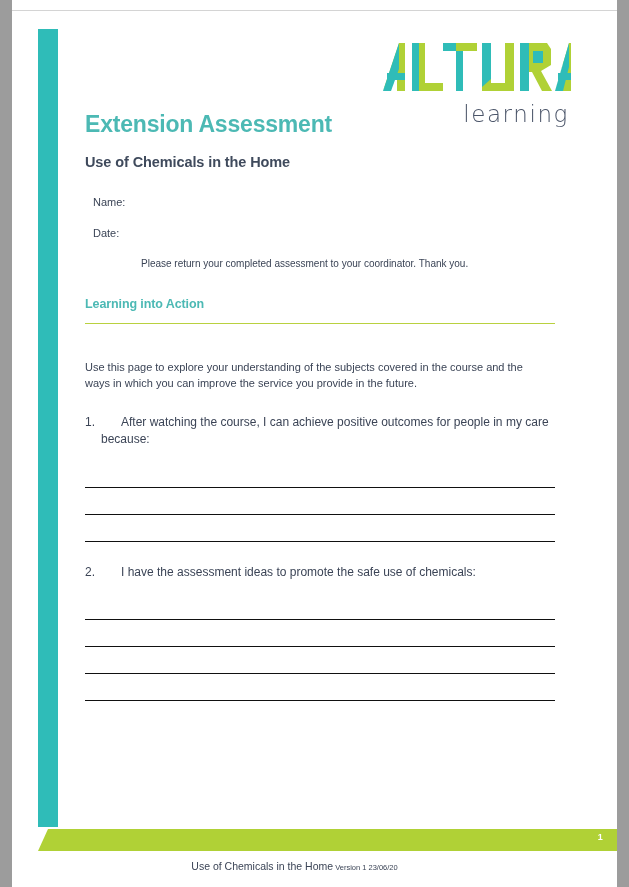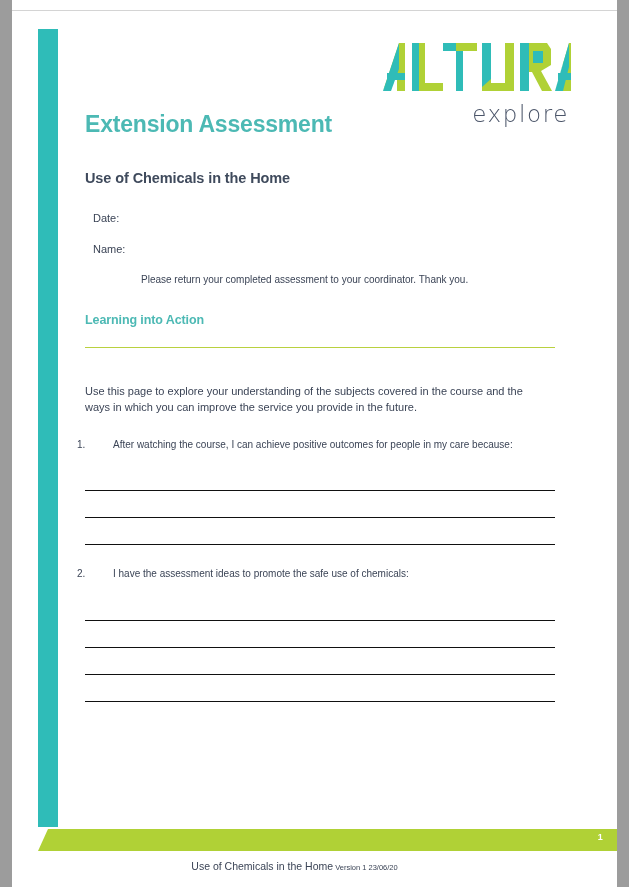--- a/index.html
+++ b/index.html
@@ -104,21 +104,21 @@
     left: 73px;
     top: 100px;
     width: 470px;
   }
 
   .doc-title {
     font-size: 23px;
     font-weight: bold;
     color: #4cb9b4;
     letter-spacing: -0.2px;
-    margin: 0 0 32px 0;
+    margin: 0 0 16px 0;
   }
   .doc-subtitle {
     font-size: 14.5px;
     font-weight: bold;
     color: #3f4a5c;
     margin: 0 0 26px 0;
     letter-spacing: -0.1px;
   }
 
   .field-row {
@@ -127,44 +127,44 @@
     margin: 0 0 19px 8px;
   }
   .return-note {
     font-size: 10px;
     color: #3b4456;
     margin: 4px 0 0 56px;
   }
 
   .section-head {
     margin-top: 28px;
-    padding-bottom: 20px;
+    padding-bottom: 12px;
     border-bottom: 1.5px solid #b9d13f;
     font-size: 12.5px;
     font-weight: bold;
     color: #4cb9b4;
     letter-spacing: -0.1px;
   }
 
   .intro {
     margin-top: 36px;
     font-size: 11px;
     line-height: 1.45;
     color: #3b4456;
     width: 462px;
   }
 
   .question-block { margin-top: 22px; }
   .question-text {
-    font-size: 10px;
+    font-size: 12px;
     line-height: 1.45;
     color: #3b4456;
     padding-left: 8px;
     text-indent: -8px;
-    margin-left: 0;
+    margin-left: 8px;
   }
   .q-num { display: inline-block; width: 28px; }
   .answer-lines { margin-top: 12px; }
   .answer-line {
     height: 26px;
     border-bottom: 1.3px solid #111111;
   }
 
   
   .page-footer {
@@ -213,30 +213,30 @@
         <polygon points="101,4 110,4 110,40 101,48" fill="#2fbcb8"></polygon>
 
         <polygon points="139,4 166,4 170,10 170,26 160,32 171,52 161,52 151,33 148,33 148,52 139,52" fill="#b0d136"></polygon>
         <polygon points="139,4 148,4 148,52 139,52" fill="#2fbcb8"></polygon>
         <polygon points="152,12 162,12 162,24 152,24" fill="#2fbcb8"></polygon>
 
         <polygon points="174,52 188,4 190,4 190,52 182,52 182,24" fill="#b0d136"></polygon>
         <polygon points="174,52 188,4 188,28 182,52" fill="#2fbcb8"></polygon>
         <rect x="177" y="34" width="13" height="7" fill="#2fbcb8"></rect>
       </svg>
-      <div class="logo-learning">explore</div>
+      <div class="logo-learning">learning</div>
     </div>
 
     <div class="content">
 
       <h1 class="doc-title">Extension Assessment</h1>
       <h2 class="doc-subtitle">Use of Chemicals in the Home</h2>
 
+      <div class="field-row">Name:</div>
       <div class="field-row">Date:</div>
-      <div class="field-row">Name:</div>
 
       <div class="return-note">Please return your completed assessment to your coordinator. Thank you.</div>
 
       <div class="section-head">Learning into Action</div>
 
       <div class="intro">Use this page to explore your understanding of the subjects covered in the course and the ways in which you can improve the service you provide in the future.</div>
 
       <div class="question-block">
         <div class="question-text">
           <span class="q-num">1.</span><span>After watching the course, I can achieve positive outcomes for people in my care because:</span>

